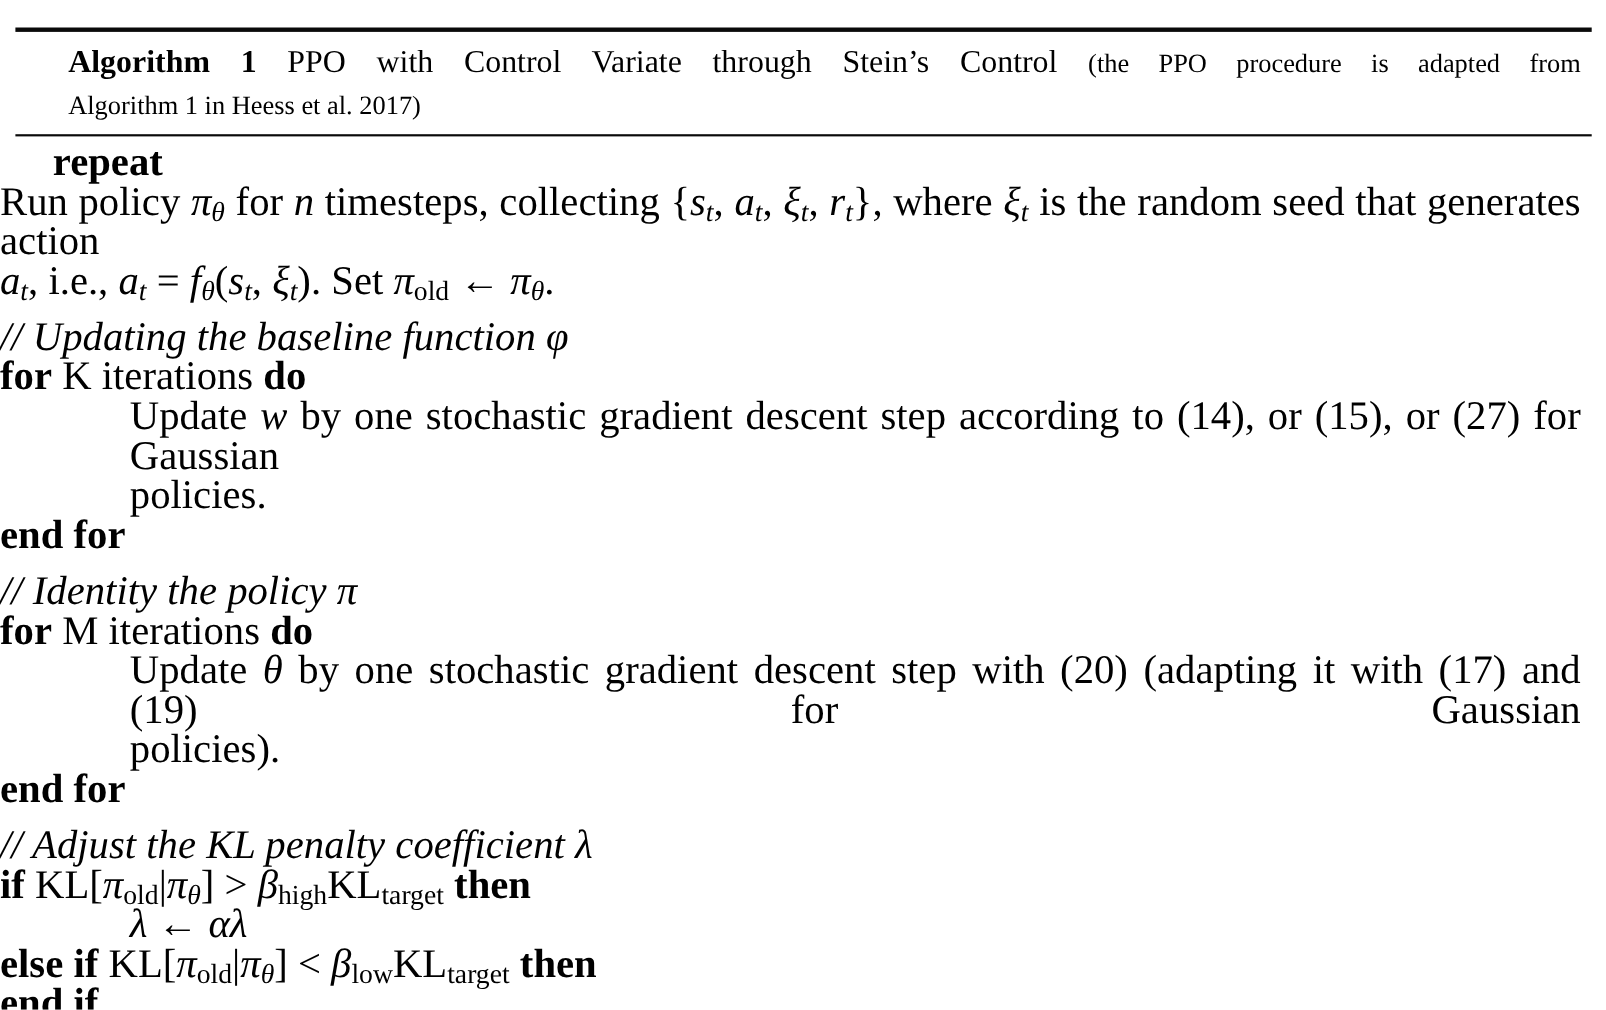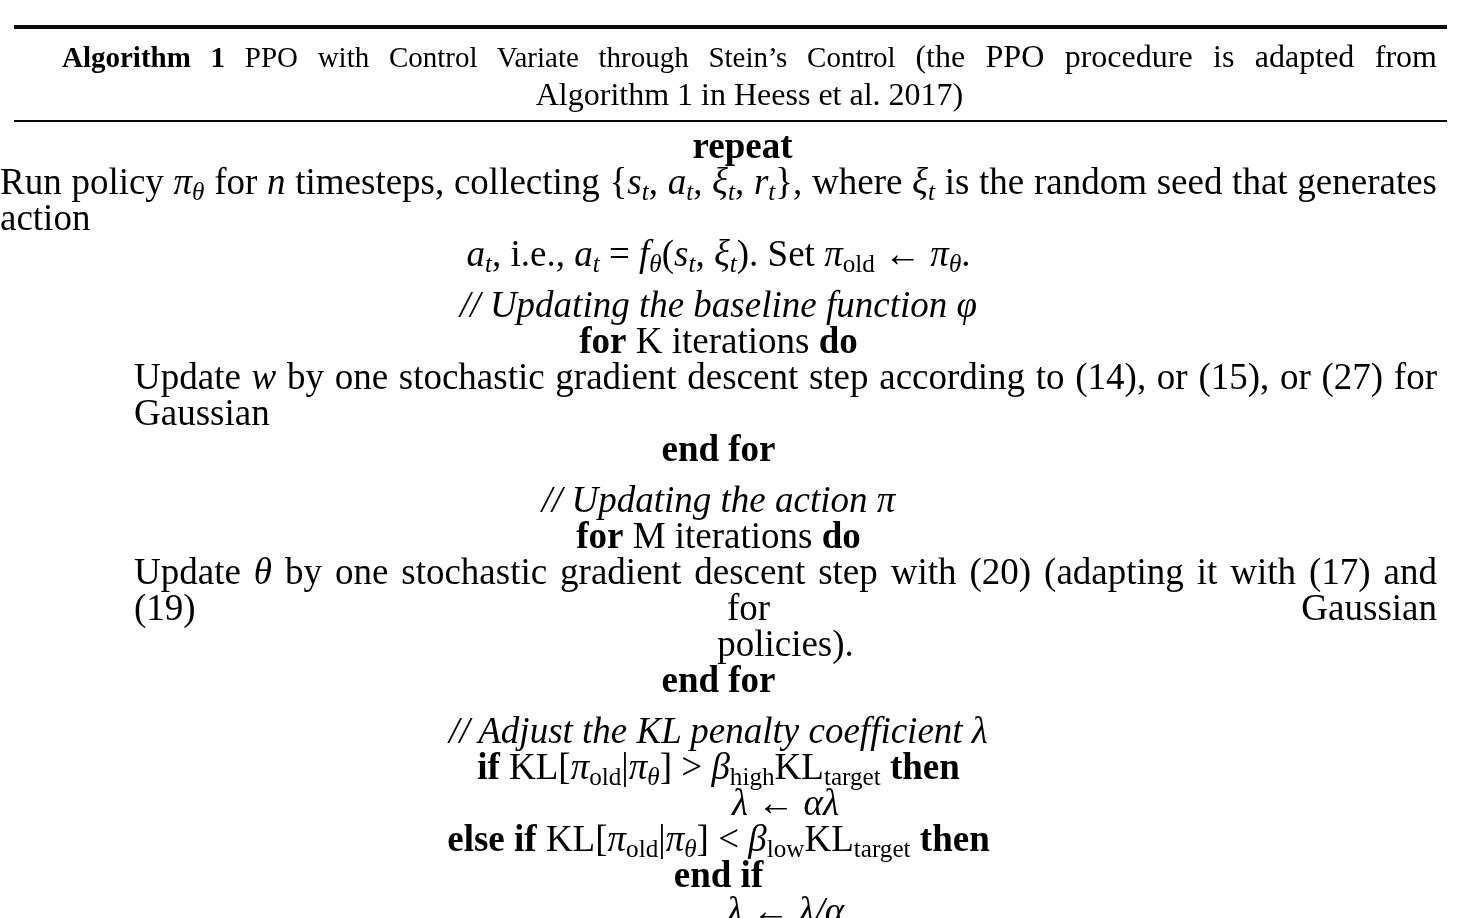--- a/index.html
+++ b/index.html
@@ -31,37 +31,37 @@
     margin-top: 9px;
     padding: 0 23px 4px 14px;
     font-size: 29px;
     line-height: 37px;
   }
   .algo-body {
     padding: 6px 23px 0 0;
     font-size: 37px;
     line-height: 36px;
   }
-  .line { text-align: center; }
+  .line { text-align: left; }
   .just {
     text-align: justify;
     text-align-last: justify;
     text-justify: inter-word;
   }
   .gap { margin-top: 15px; }
   .ind0 { padding-left: 48px; }
   .ind1 { }
-  .ind2 { padding-left: 118px; margin-left: 16px; }
+  .ind2 { padding-left: 118px; }
 
   
   .sg-r { }
   .sg-b { font-weight: bold; }
   .sg-i { font-style: italic; }
   .sg-m { font-style: italic; }
-  .sg-n { font-size: 32px; }
+  .sg-n { font-size: 24px; }
   .sg-s, .sg-ms {
     font-size: 0.68em;
     vertical-align: -0.22em;
     line-height: 0;
   }
   .sg-ms { font-style: italic; }
 </style>
 </head>
 <body>
 
@@ -75,22 +75,23 @@
 
   <div id="caption-rule" class="rule thin"></div>
 
   <div id="algo" class="algo-body">
       <div class="line ind0"><span class="sg-b">repeat</span></div>
       <div class="line ind1 just"><span class="sg-r">Run policy </span><span class="sg-m">π</span><span class="sg-ms">θ</span><span class="sg-r"> for </span><span class="sg-m">n</span><span class="sg-r"> timesteps, collecting {</span><span class="sg-m">s</span><span class="sg-ms">t</span><span class="sg-r">, </span><span class="sg-m">a</span><span class="sg-ms">t</span><span class="sg-r">, </span><span class="sg-m">ξ</span><span class="sg-ms">t</span><span class="sg-r">, </span><span class="sg-m">r</span><span class="sg-ms">t</span><span class="sg-r">}, where </span><span class="sg-m">ξ</span><span class="sg-ms">t</span><span class="sg-r"> is the random seed that generates action</span></div>
       <div class="line ind1"><span class="sg-m">a</span><span class="sg-ms">t</span><span class="sg-r">, i.e., </span><span class="sg-m">a</span><span class="sg-ms">t</span><span class="sg-r"> = </span><span class="sg-m">f</span><span class="sg-ms">θ</span><span class="sg-r">(</span><span class="sg-m">s</span><span class="sg-ms">t</span><span class="sg-r">, </span><span class="sg-m">ξ</span><span class="sg-ms">t</span><span class="sg-r">). Set </span><span class="sg-m">π</span><span class="sg-s">old</span><span class="sg-r"> ← </span><span class="sg-m">π</span><span class="sg-ms">θ</span><span class="sg-r">.</span></div>
       <div class="line ind1 gap"><span class="sg-i">// Updating the baseline function </span><span class="sg-m">φ</span></div>
       <div class="line ind1"><span class="sg-b">for</span><span class="sg-r"> K iterations </span><span class="sg-b">do</span></div>
       <div class="line ind2 just"><span class="sg-r">Update </span><span class="sg-m">w</span><span class="sg-r"> by one stochastic gradient descent step according to (14), or (15), or (27) for Gaussian</span></div>
+      <div class="line ind2"><span class="sg-r">policies.</span></div>
       <div class="line ind1"><span class="sg-b">end for</span></div>
-      <div class="line ind1 gap"><span class="sg-i">// Updating the action </span><span class="sg-m">π</span></div>
+      <div class="line ind1 gap"><span class="sg-i">// Identity the policy </span><span class="sg-m">π</span></div>
       <div class="line ind1"><span class="sg-b">for</span><span class="sg-r"> M iterations </span><span class="sg-b">do</span></div>
       <div class="line ind2 just"><span class="sg-r">Update </span><span class="sg-m">θ</span><span class="sg-r"> by one stochastic gradient descent step with (20) (adapting it with (17) and (19) for Gaussian</span></div>
       <div class="line ind2"><span class="sg-r">policies).</span></div>
       <div class="line ind1"><span class="sg-b">end for</span></div>
       <div class="line ind1 gap"><span class="sg-i">// Adjust the KL penalty coefficient </span><span class="sg-m">λ</span></div>
       <div class="line ind1"><span class="sg-b">if</span><span class="sg-r"> KL[</span><span class="sg-m">π</span><span class="sg-s">old</span><span class="sg-r">|</span><span class="sg-m">π</span><span class="sg-ms">θ</span><span class="sg-r">] &gt; </span><span class="sg-m">β</span><span class="sg-s">high</span><span class="sg-r">KL</span><span class="sg-s">target</span><span class="sg-r"> </span><span class="sg-b">then</span></div>
       <div class="line ind2"><span class="sg-m">λ</span><span class="sg-r"> ← </span><span class="sg-m">αλ</span></div>
       <div class="line ind1"><span class="sg-b">else if</span><span class="sg-r"> KL[</span><span class="sg-m">π</span><span class="sg-s">old</span><span class="sg-r">|</span><span class="sg-m">π</span><span class="sg-ms">θ</span><span class="sg-r">] &lt; </span><span class="sg-m">β</span><span class="sg-s">low</span><span class="sg-r">KL</span><span class="sg-s">target</span><span class="sg-r"> </span><span class="sg-b">then</span></div>
       <div class="line ind1"><span class="sg-b">end if</span></div>
       <div class="line ind2"><span class="sg-m">λ</span><span class="sg-r"> ← </span><span class="sg-m">λ/α</span></div>

